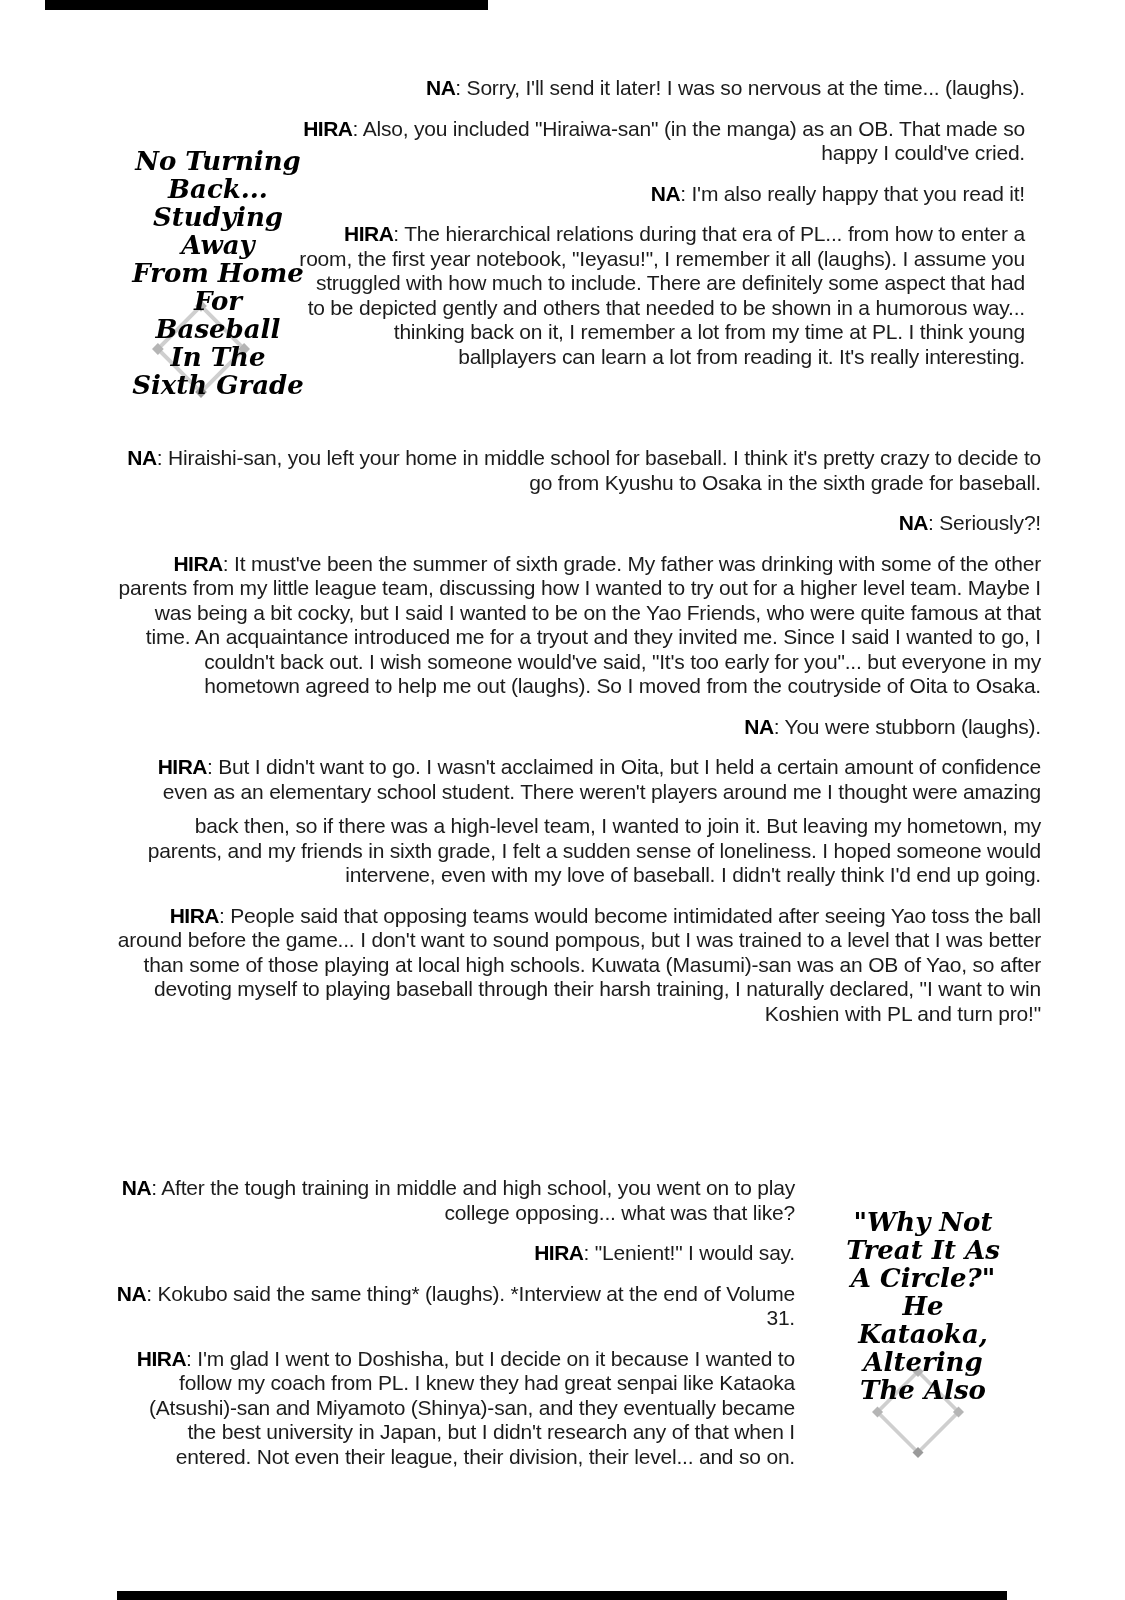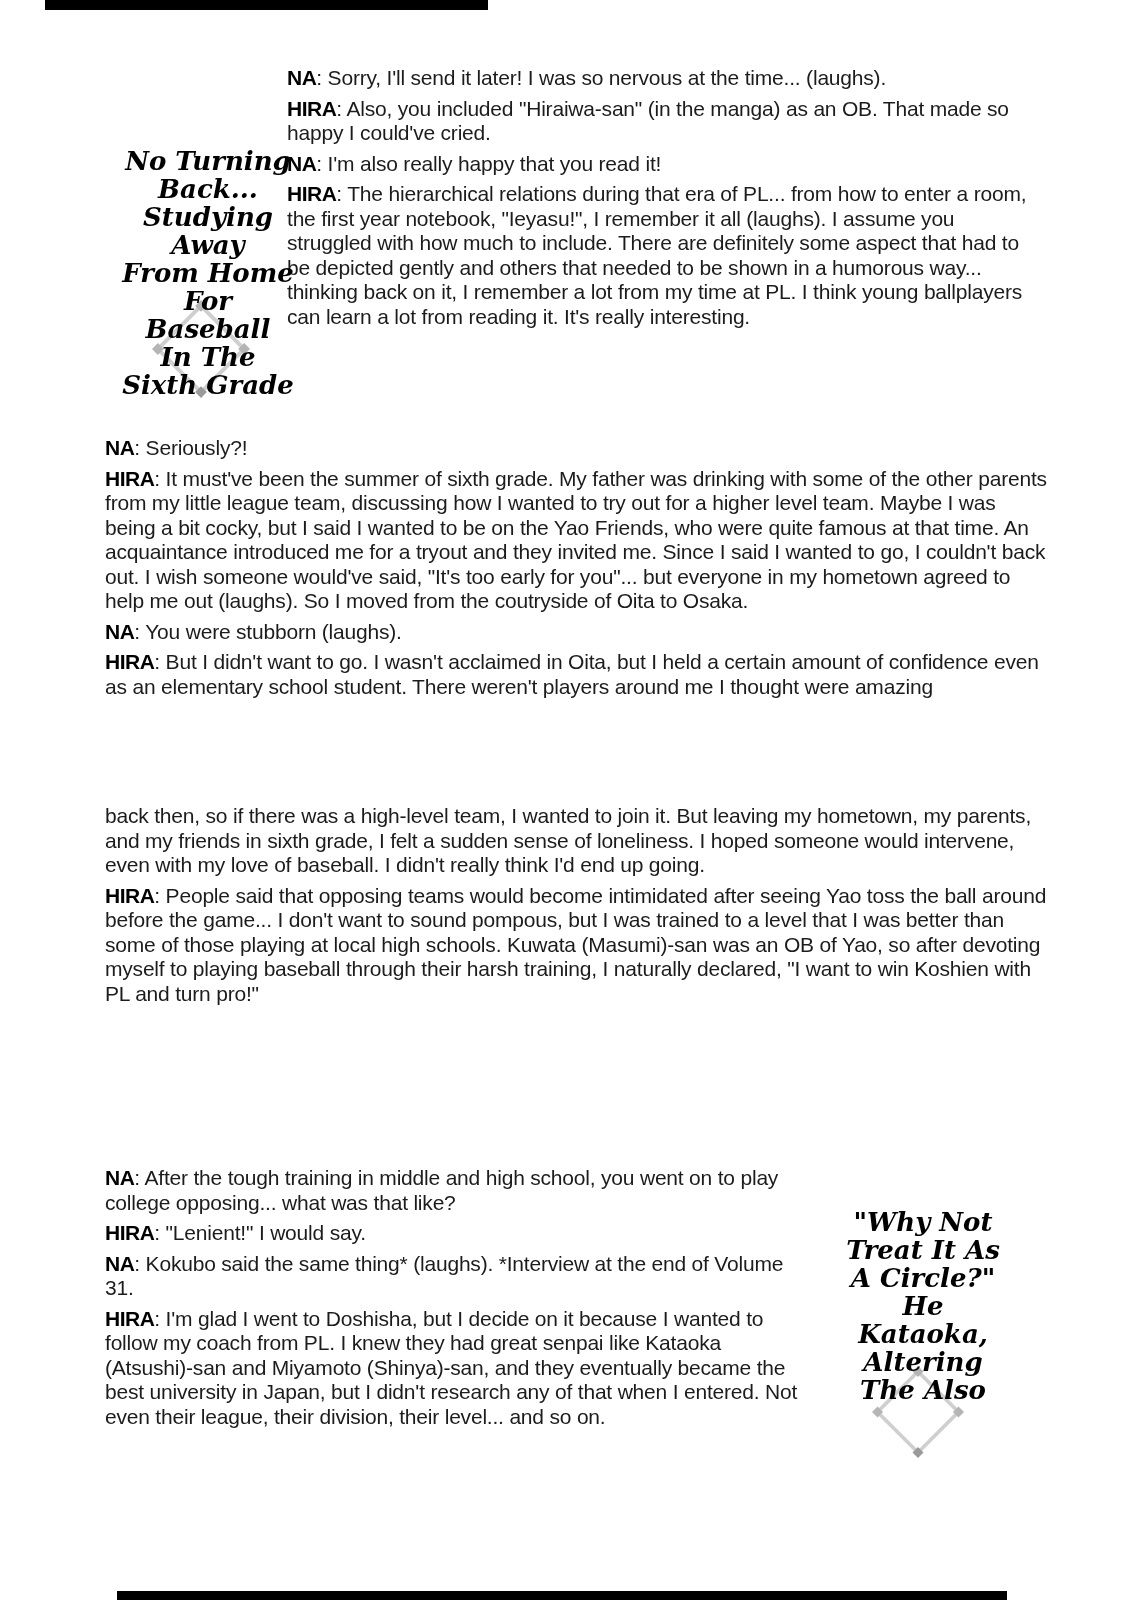--- a/index.html
+++ b/index.html
@@ -5,34 +5,34 @@
   html,body{margin:0;padding:0;background:#ffffff;}
   .page{
     position:relative;width:1125px;height:1600px;background:#ffffff;
     overflow:hidden;font-family:"Liberation Sans",sans-serif;color:#1c1c1c;
   }
   .bar{position:absolute;background:#000;}
   #bar-top{left:45px;top:0;width:443px;height:10px;}
   #bar-bottom{left:117px;top:1591px;width:890px;height:9px;}
 
   .text-block{position:absolute;font-size:21px;line-height:24.5px;letter-spacing:-0.2px;}
-  .text-block p{margin:6px;}
+  .text-block p{margin:16px;text-align:right;}
   .spk{color:#000;font-weight:bold;letter-spacing:-0.5px;}
 
   #block1{left:281px;top:60px;width:760px;}
   #block2{left:99px;top:430px;width:958px;}
   #block3{left:99px;top:798px;width:958px;}
   #block4{left:99px;top:1160px;width:712px;}
 
   .heading{
     position:absolute;z-index:2;text-align:center;color:#000;
     font-family:"DejaVu Serif",serif;font-weight:bold;font-style:italic;
     font-size:26px;line-height:28px;
   }
-  #heading-left{left:118px;top:147px;width:180px;font-style:italic;}
+  #heading-left{left:128px;top:147px;width:180px;font-style:italic;}
   #heading-right{left:838px;top:1208px;width:170px;}
 
   .diamond{position:absolute;z-index:1;}
   #diamond1{left:152px;top:300px;width:98px;height:98px;}
   #diamond2{left:872px;top:1366px;width:92px;height:92px;}
   .diamond svg{display:block;width:100%;height:100%;}
 </style>
 </head>
 <body>
 
@@ -62,20 +62,21 @@
   </div>
 
   <section class="text-block" id="block1">
     <p class="turn"><b class="spk">NA</b><span>: Sorry, I'll send it later! I was so nervous at the time... (laughs).</span></p>
     <p class="turn"><b class="spk">HIRA</b><span>: Also, you included "Hiraiwa-san" (in the manga) as an OB. That made so happy I could've cried.</span></p>
     <p class="turn"><b class="spk">NA</b><span>: I'm also really happy that you read it!</span></p>
     <p class="turn"><b class="spk">HIRA</b><span>: The hierarchical relations during that era of PL... from how to enter a room, the first year notebook, "Ieyasu!", I remember it all (laughs). I assume you struggled with how much to include. There are definitely some aspect that had to be depicted gently and others that needed to be shown in a humorous way... thinking back on it, I remember a lot from my time at PL. I think young ballplayers can learn a lot from reading it. It's really interesting.</span></p>
   </section>
 
   <section class="text-block" id="block2">
+    <p class="turn"><b class="spk">NA</b><span>: Hiraishi-san, you left your home in middle school for baseball. I think it's pretty crazy to decide to go from Kyushu to Osaka in the sixth grade for baseball.</span></p>
     <p class="turn"><b class="spk">NA</b><span>: Seriously?!</span></p>
     <p class="turn"><b class="spk">HIRA</b><span>: It must've been the summer of sixth grade. My father was drinking with some of the other parents from my little league team, discussing how I wanted to try out for a higher level team. Maybe I was being a bit cocky, but I said I wanted to be on the Yao Friends, who were quite famous at that time. An acquaintance introduced me for a tryout and they invited me. Since I said I wanted to go, I couldn't back out. I wish someone would've said, "It's too early for you"... but everyone in my hometown agreed to help me out (laughs). So I moved from the coutryside of Oita to Osaka.</span></p>
     <p class="turn"><b class="spk">NA</b><span>: You were stubborn (laughs).</span></p>
     <p class="turn"><b class="spk">HIRA</b><span>: But I didn't want to go. I wasn't acclaimed in Oita, but I held a certain amount of confidence even as an elementary school student. There weren't players around me I thought were amazing</span></p>
   </section>
 
   <section class="text-block" id="block3">
     <p class="turn"><b class="spk"></b><span>back then, so if there was a high-level team, I wanted to join it. But leaving my hometown, my parents, and my friends in sixth grade, I felt a sudden sense of loneliness. I hoped someone would intervene, even with my love of baseball. I didn't really think I'd end up going.</span></p>
     <p class="turn"><b class="spk">HIRA</b><span>: People said that opposing teams would become intimidated after seeing Yao toss the ball around before the game... I don't want to sound pompous, but I was trained to a level that I was better than some of those playing at local high schools. Kuwata (Masumi)-san was an OB of Yao, so after devoting myself to playing baseball through their harsh training, I naturally declared, "I want to win Koshien with PL and turn pro!"</span></p>
   </section>

